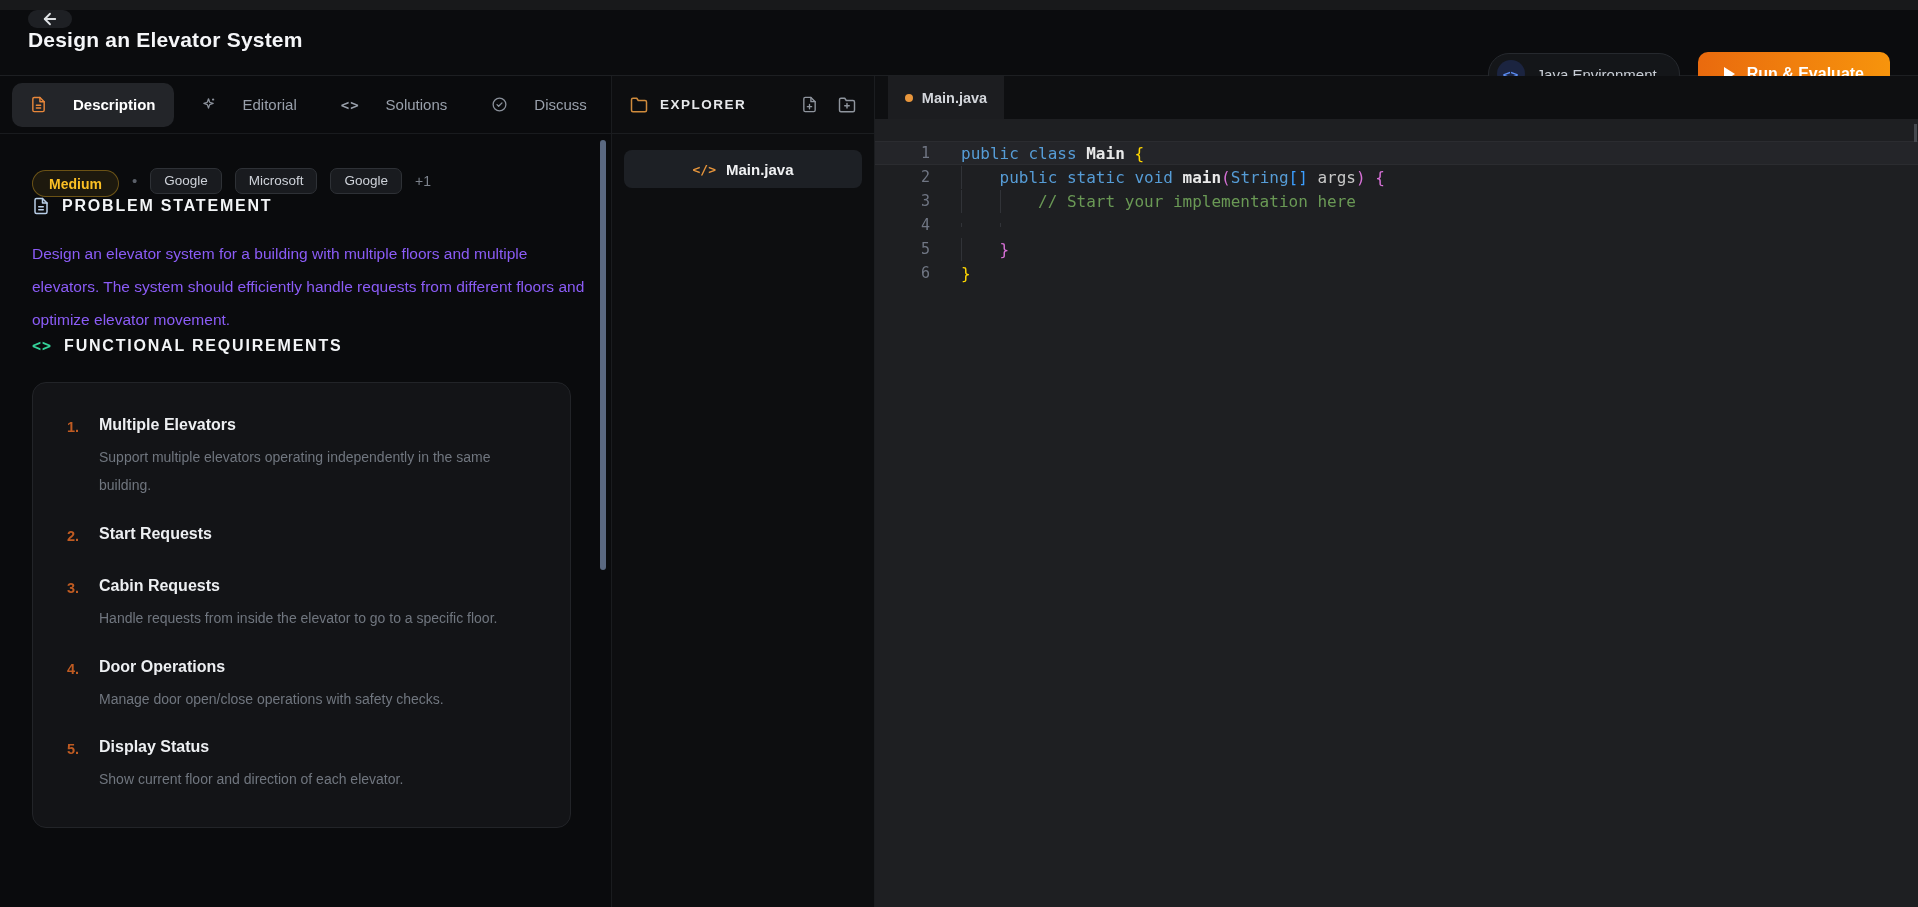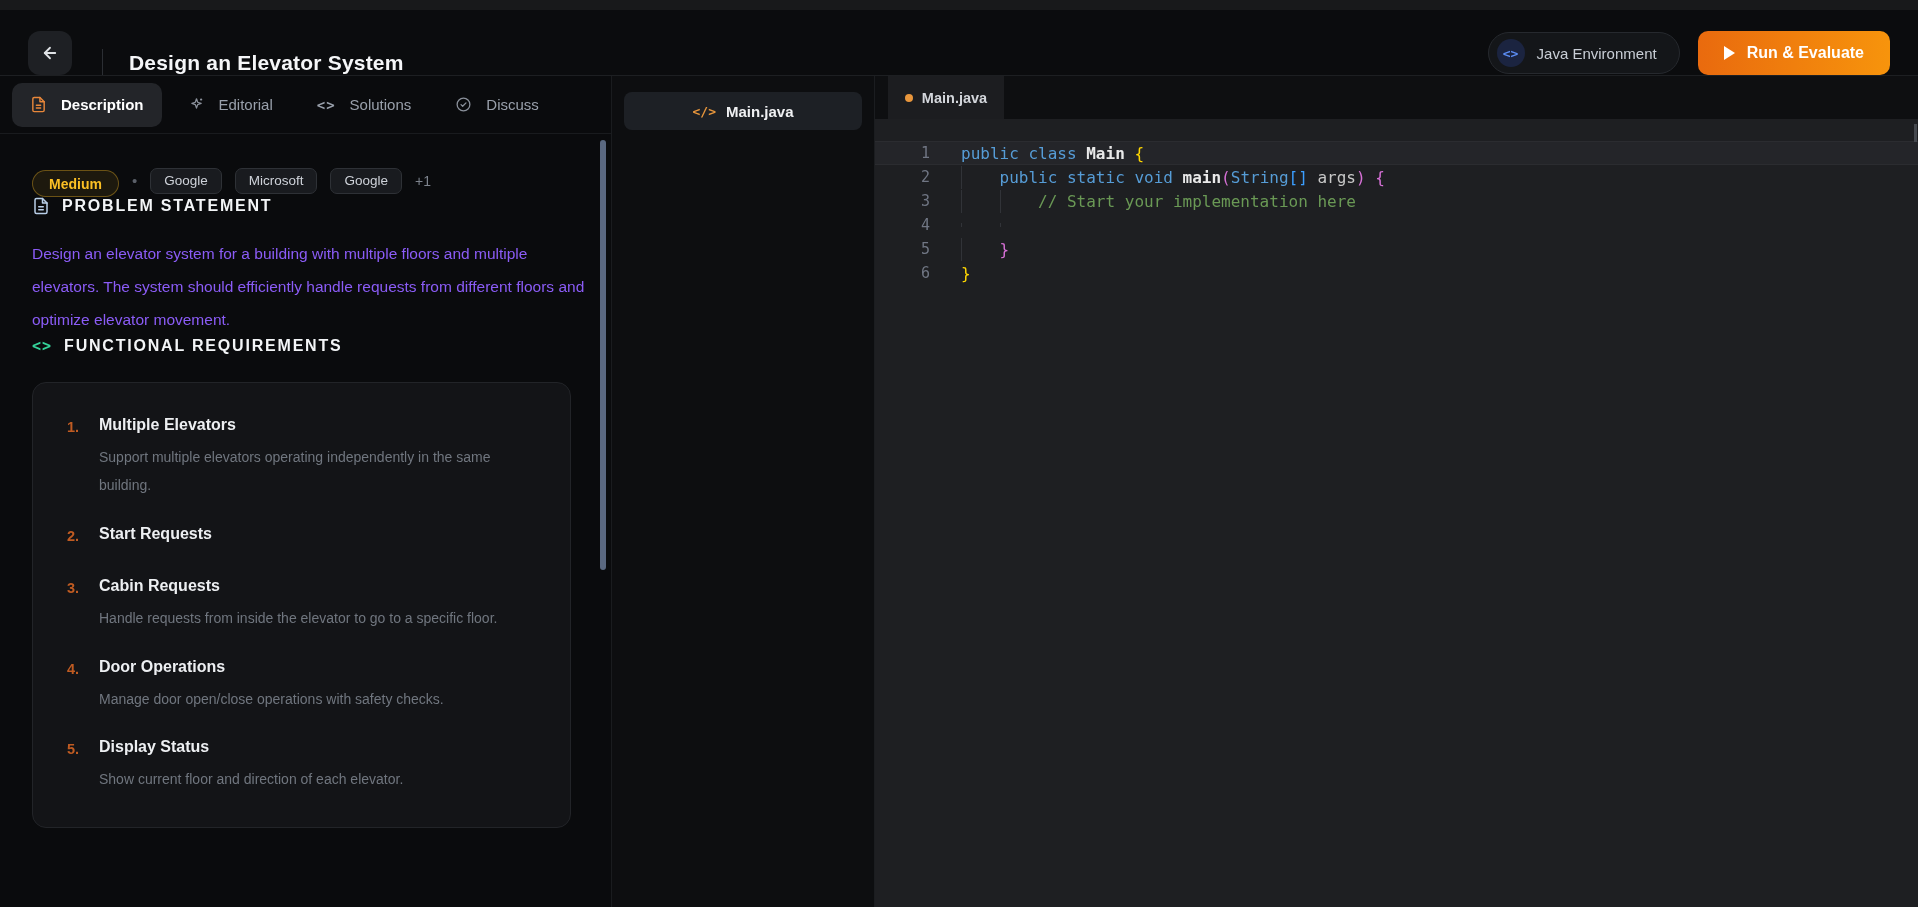--- a/index.html
+++ b/index.html
@@ -2,21 +2,21 @@
 <html><head>
 <meta charset="utf-8">
 <style>
   * { margin:0; padding:0; box-sizing:border-box; }
   html,body { width:1918px; height:907px; overflow:hidden; background:#0a0b0d;
     font-family:"Liberation Sans", sans-serif; -webkit-font-smoothing:antialiased; }
 
   
   .top-strip { height:10px; background:#18191b; }
   .header { height:66px; background:#0b0c0e; border-bottom:1px solid #1d1f22;
-    display:flex; align-items:flex-end; padding:0 28px; }
+    display:flex; align-items:flex-start; padding:0 28px;flex-direction:column; }
   .back-btn { width:44px; height:44px; background:#1e2024; border-radius:12px;
     display:flex; align-items:center; justify-content:center; color:#dfe2e6; font-size:20px; cursor:pointer; }
   .hdr-divider { width:1px; height:26px; background:#2b2e33; margin:0 26px 0 30px; }
   .page-title { font-size:21px; font-weight:700; color:#f5f6f8; letter-spacing:.2px; }
   .hdr-right { margin-left:auto; display:flex; align-items:center; gap:18px; }
   .env-pill { height:42px; border-radius:21px; background:#141619; border:1px solid #26292e;
     display:flex; align-items:center; gap:12px; padding:0 22px 0 8px; color:#c9ced6; font-size:15px; font-weight:500; }
   .env-icon { width:28px; height:28px; border-radius:50%; background:#1b2440; color:#5b8cf2;
     display:flex; align-items:center; justify-content:center;
     font-family:"DejaVu Sans Mono", monospace; font-size:13px; font-weight:700; letter-spacing:0; }
@@ -25,21 +25,21 @@
     display:flex; align-items:center; gap:12px; padding:0 26px; color:#fff; font-size:16px; font-weight:700;
     font-family:"Liberation Sans", sans-serif; }
   .play-tri { width:0; height:0; border-left:11px solid #fff; border-top:7px solid transparent; border-bottom:7px solid transparent; }
 
   
   .main { display:flex; height:831px; }
 
   
   .left-panel { width:612px; background:#0a0b0d; border-right:1px solid #1a1c1f; position:relative; }
   .tabs-row { height:58px; display:flex; align-items:center; gap:8px; padding:0 12px; border-bottom:1px solid #191b1e; }
-  .tab { display:flex; align-items:center; gap:14px; height:44px; padding:0 18px; border-radius:10px;
+  .tab { display:flex; align-items:center; gap:26px; height:44px; padding:0 18px; border-radius:10px;
     color:#99a0ab; font-size:15px; font-weight:500; cursor:pointer; }
   .tab.active { background:#232529; color:#ffffff; font-weight:700; }
   .tab svg { display:block; }
   .chev-icon { font-family:"DejaVu Sans Mono", monospace; font-weight:700; font-size:14px; letter-spacing:1px; }
 
   .panel-content { padding:30px 40px 0 32px; }
   .badges-row { display:flex; align-items:center; gap:13px; }
   .difficulty-badge { height:27px; display:flex; align-items:center; padding:0 16px; border-radius:14px;
     background:rgba(251,191,36,.08); border:1px solid rgba(251,191,36,.35); color:#fbbf24; font-size:14px; font-weight:700;margin-top:6px; }
   .badge-dot { color:#5b6069; font-size:15px; }
@@ -212,20 +212,37 @@
           <div class="req-desc">Show current floor and direction of each elevator.</div>
             </div>
         </div>
       </div>
     </div>
 
     <div class="panel-scrollbar"></div>
   </div>
 
   <div class="explorer">
+    <div class="explorer-header">
+      <svg width="18" height="18" viewBox="0 0 24 24" fill="none" stroke="#d08b3c" stroke-width="2" stroke-linecap="round" stroke-linejoin="round">
+          <path d="M22 19a2 2 0 0 1-2 2H4a2 2 0 0 1-2-2V5a2 2 0 0 1 2-2h5l2 3h9a2 2 0 0 1 2 2z"></path>
+        </svg>
+      <span class="explorer-title">EXPLORER</span>
+      <div class="explorer-actions">
+        <svg width="17" height="17" viewBox="0 0 24 24" fill="none" stroke="#8f959e" stroke-width="1.9" stroke-linecap="round" stroke-linejoin="round">
+            <path d="M14 2H6a2 2 0 0 0-2 2v16a2 2 0 0 0 2 2h12a2 2 0 0 0 2-2V8z"></path>
+            <path d="M14 2v6h6"></path>
+            <path d="M12 12v6M9 15h6"></path>
+          </svg>
+        <svg width="18" height="18" viewBox="0 0 24 24" fill="none" stroke="#8f959e" stroke-width="1.9" stroke-linecap="round" stroke-linejoin="round">
+            <path d="M22 19a2 2 0 0 1-2 2H4a2 2 0 0 1-2-2V5a2 2 0 0 1 2-2h5l2 3h9a2 2 0 0 1 2 2z"></path>
+            <path d="M12 10v6M9 13h6"></path>
+          </svg>
+      </div>
+    </div>
     <div class="file-item">
       <span class="file-icon">&lt;/&gt;</span>
       <span>Main.java</span>
     </div>
   </div>
 
   <div class="editor">
     <div class="editor-tabbar">
       <div class="editor-tab">
         <span class="tab-dot"></span>

